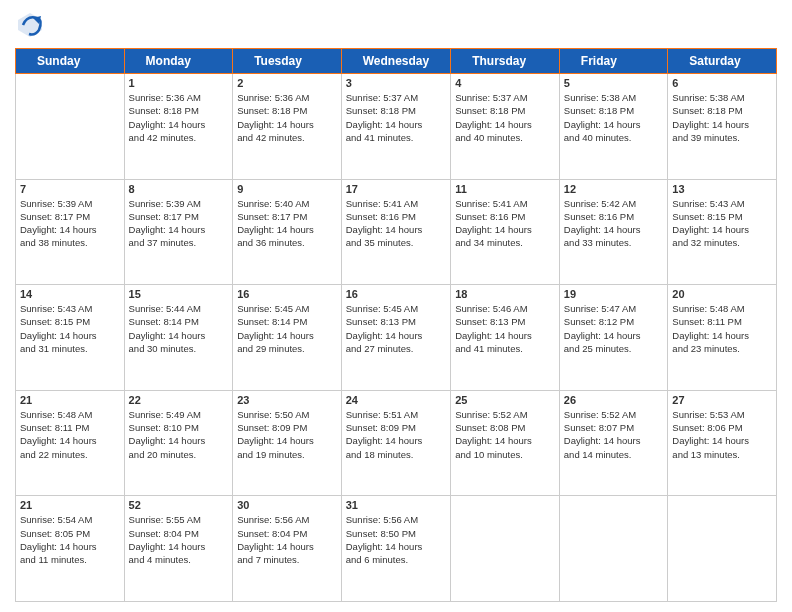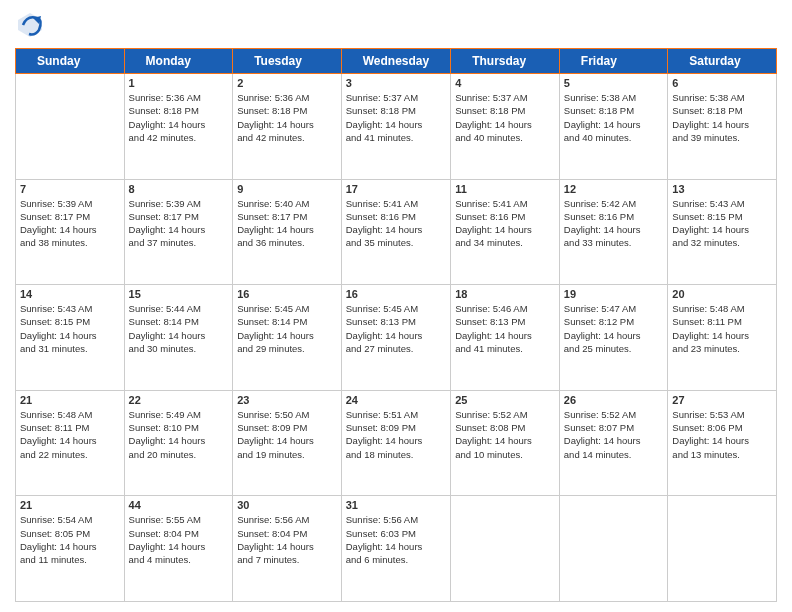--- a/index.html
+++ b/index.html
@@ -332,37 +332,37 @@
         </tr>
         <tr>
           <td>
             <span class="day-num">21</span>
             <span class="cell-line">Sunrise: 5:54 AM</span>
             <span class="cell-line">Sunset: 8:05 PM</span>
             <span class="cell-line">Daylight: 14 hours</span>
             <span class="cell-line">and 11 minutes.</span>
           </td>
           <td>
-            <span class="day-num">44</span>
+            <span class="day-num">52</span>
             <span class="cell-line">Sunrise: 5:55 AM</span>
             <span class="cell-line">Sunset: 8:04 PM</span>
             <span class="cell-line">Daylight: 14 hours</span>
             <span class="cell-line">and 4 minutes.</span>
           </td>
           <td>
             <span class="day-num">30</span>
             <span class="cell-line">Sunrise: 5:56 AM</span>
             <span class="cell-line">Sunset: 8:04 PM</span>
             <span class="cell-line">Daylight: 14 hours</span>
             <span class="cell-line">and 7 minutes.</span>
           </td>
           <td>
             <span class="day-num">31</span>
             <span class="cell-line">Sunrise: 5:56 AM</span>
-            <span class="cell-line">Sunset: 6:03 PM</span>
+            <span class="cell-line">Sunset: 8:50 PM</span>
             <span class="cell-line">Daylight: 14 hours</span>
             <span class="cell-line">and 6 minutes.</span>
           </td>
           <td class="empty-cell"></td>
           <td class="empty-cell"></td>
           <td class="empty-cell"></td>
         </tr>
       </tbody>
   </table>
 </div>

